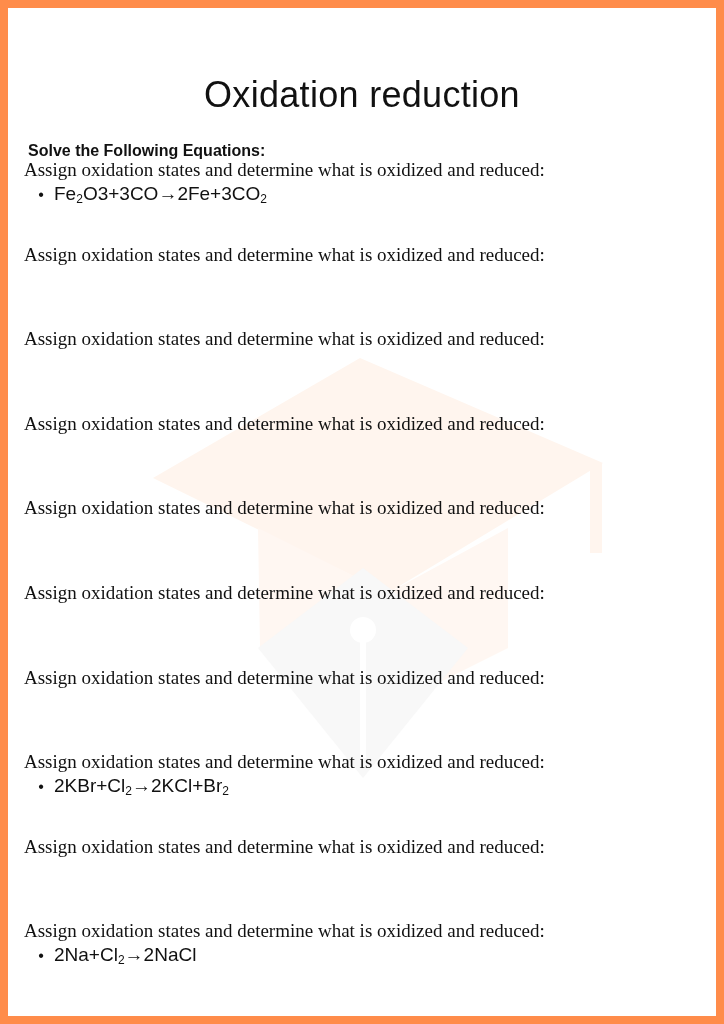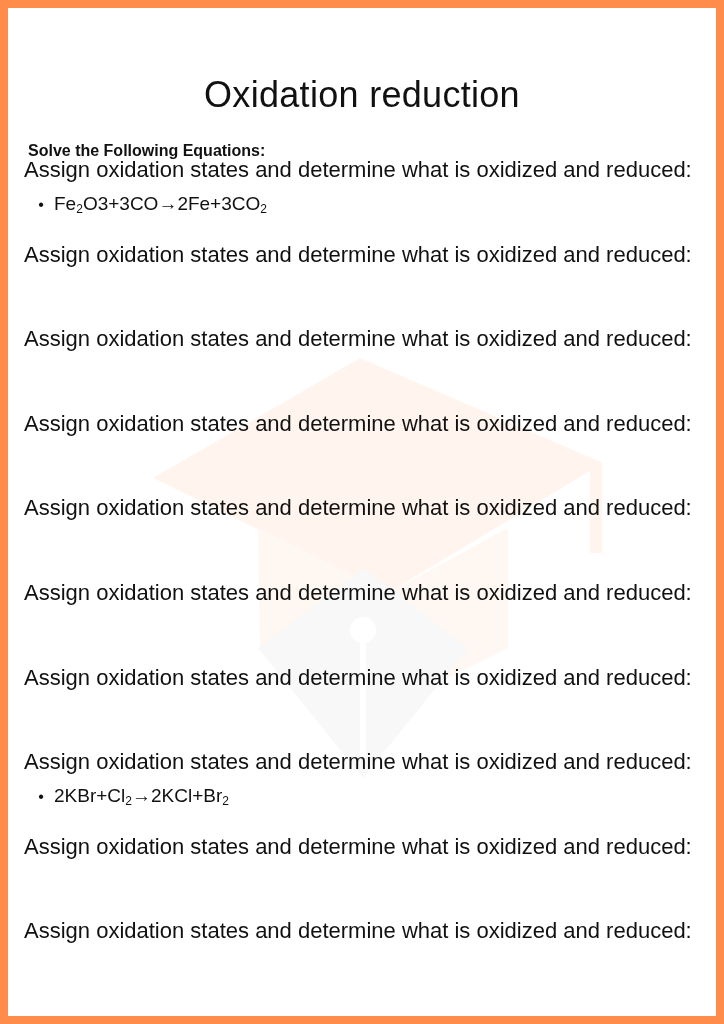--- a/index.html
+++ b/index.html
@@ -22,22 +22,22 @@
   .title {
     position:absolute; left:0; width:708px; top:66px; text-align:center;
     font-size:36px; font-weight:400; letter-spacing:0.3px;
   }
   .subtitle {
     position:absolute; left:20px; top:114px;
     font-size:16px; font-weight:700;margin-top:20px;
   }
   .questions { position:absolute; left:16px; top:150px; width:680px; }
   .q { height:84.6px; }
-  .q .prompt { font-size:22px; line-height:24px; white-space:nowrap; }
-  .q .eq { font-size:19px; line-height:24px; padding-left:4px; white-space:nowrap;margin-top:10px; }
+  .q .prompt { font-size:19px; line-height:24px; white-space:nowrap;font-family:Liberation Serif, serif; }
+  .q .eq { font-size:19px; line-height:24px; padding-left:4px; white-space:nowrap; }
   .q .bullet { display:inline-block; width:26px; text-align:center; font-size:16px; }
   sub { font-size:12px; vertical-align:-3px; line-height:0; }
 </style>
 </head>
 <body>
 
 <div class="page">
 
   <svg class="watermark" viewBox="0 0 708 1008">
     <polygon points="145,470 352,350 595,455 380,585" fill="#FFF5EE"></polygon>
@@ -77,15 +77,16 @@
       </div>
       <div class="q">
         <div class="prompt">Assign oxidation states and determine what is oxidized and reduced:</div>
         <div class="eq"><span class="bullet">•</span>2KBr+Cl<sub>2</sub>→2KCl+Br<sub>2</sub></div>
       </div>
       <div class="q">
         <div class="prompt">Assign oxidation states and determine what is oxidized and reduced:</div>
       </div>
       <div class="q">
         <div class="prompt">Assign oxidation states and determine what is oxidized and reduced:</div>
+        <div class="eq"><span class="bullet">•</span>2Na+Cl<sub>2</sub>→2NaCl</div>
       </div>
     </div>
 </div>
 
 </body></html>

